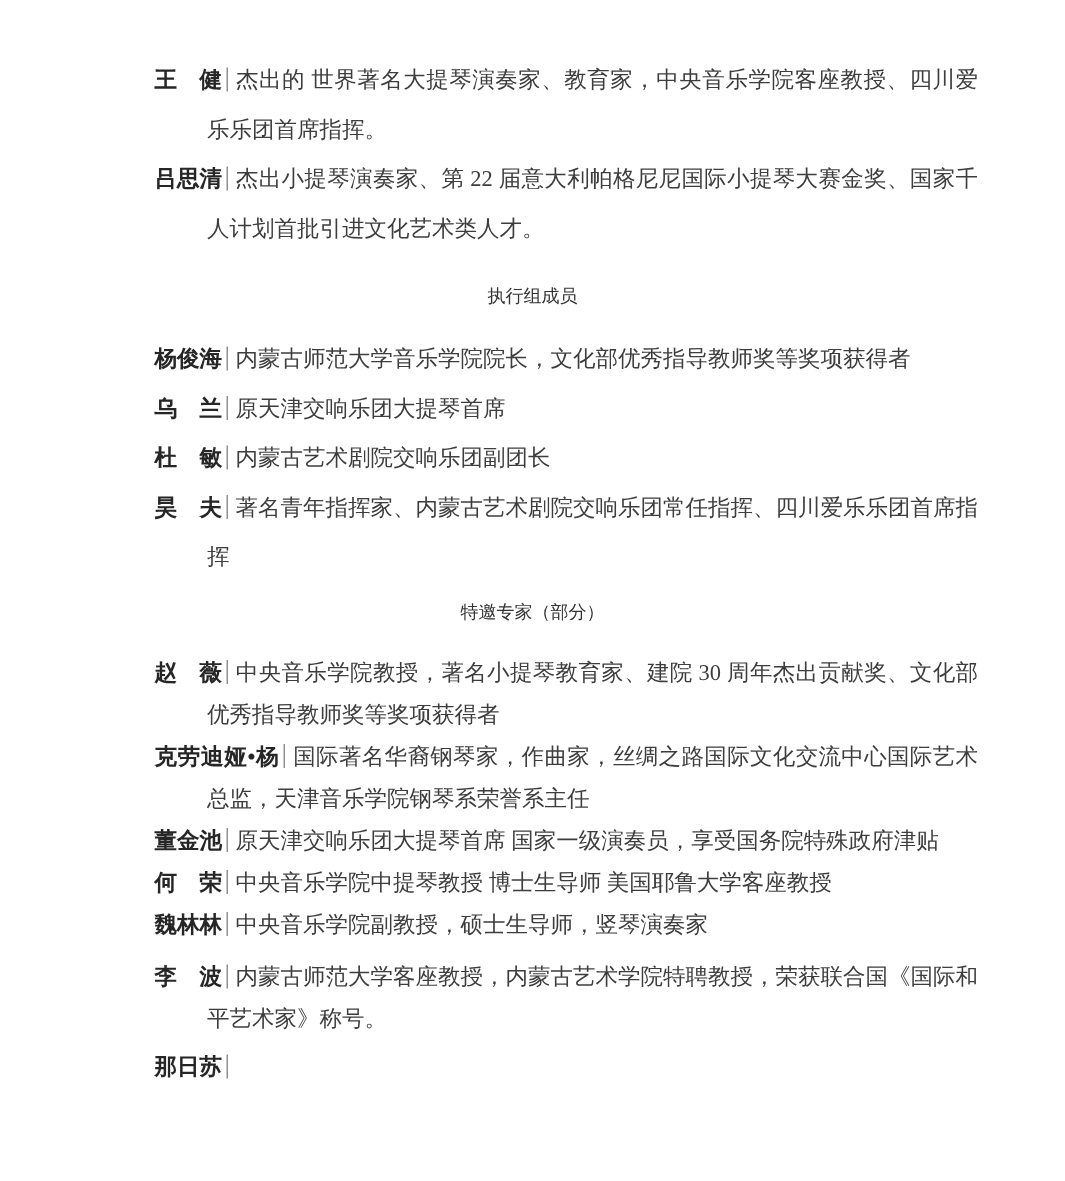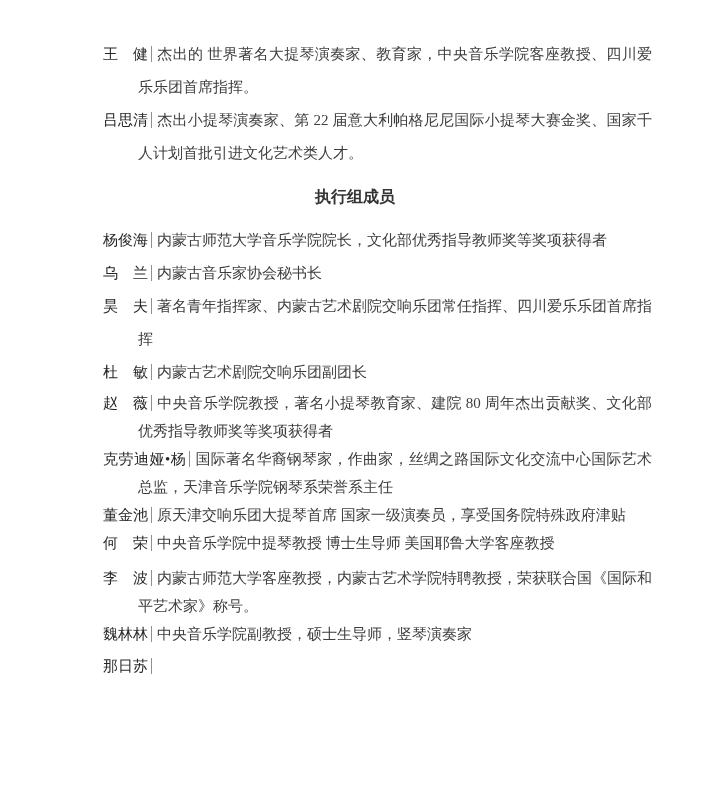--- a/index.html
+++ b/index.html
@@ -40,41 +40,41 @@
   .entry--gap-top-sm {
     margin-top: 4px;
   }
   .name {
     display: inline-block;
     width: 45px;
     text-align: justify;
     text-align-last: justify;
     -moz-text-align-last: justify;
     text-indent: 0;
-    font-weight: normal;
+    font-weight: bold;
     color: #262626;
     white-space: nowrap;
   }
   .name--wide {
     width: auto;
     text-align-last: auto;
     letter-spacing: 0.5px;
   }
   .sep {
     display: inline-block;
     width: 0;
     height: 16px;
     border-left: 1px solid #909090;
     margin: 0 5px 0 3px;
     vertical-align: -3px;
   }
   .section-title {
     font-family: "Liberation Sans", "DejaVu Sans", sans-serif;
-    font-weight: bold;
-    font-size: 16px;
+    font-weight: normal;
+    font-size: 12px;
     color: #333333;
     text-align: center;
     line-height: 22px;
     margin: 0 0 0 -45px; 
   }
   .section-title--exec {
     margin-top: 16px;
     margin-bottom: 16px;
   }
   .section-title--experts {
@@ -88,28 +88,29 @@
 <div class="page">
 
   <section class="roster">
     <p class="entry"><span class="name">王 健</span><span class="sep"></span><span class="desc">杰出的 世界著名大提琴演奏家、教育家，中央音乐学院客座教授、四川爱乐乐团首席指挥。</span></p>
     <p class="entry"><span class="name">吕思清</span><span class="sep"></span><span class="desc">杰出小提琴演奏家、第 22 届意大利帕格尼尼国际小提琴大赛金奖、国家千人计划首批引进文化艺术类人才。</span></p>
   </section>
 
   <h2 class="section-title section-title--exec">执行组成员</h2>
   <section class="roster">
     <p class="entry"><span class="name">杨俊海</span><span class="sep"></span><span class="desc">内蒙古师范大学音乐学院院长，文化部优秀指导教师奖等奖项获得者</span></p>
-    <p class="entry"><span class="name">乌 兰</span><span class="sep"></span><span class="desc">内蒙古音乐家协会秘书长</span></p>
+    <p class="entry"><span class="name">乌 兰</span><span class="sep"></span><span class="desc">原天津交响乐团大提琴首席</span></p>
+    <p class="entry"><span class="name">杜 敏</span><span class="sep"></span><span class="desc">内蒙古艺术剧院交响乐团副团长</span></p>
     <p class="entry"><span class="name">昊 夫</span><span class="sep"></span><span class="desc">著名青年指挥家、内蒙古艺术剧院交响乐团常任指挥、四川爱乐乐团首席指挥</span></p>
-    <p class="entry"><span class="name">杜 敏</span><span class="sep"></span><span class="desc">内蒙古艺术剧院交响乐团副团长</span></p>
   </section>
 
+  <h2 class="section-title section-title--experts">特邀专家（部分）</h2>
   <section class="roster roster--tight">
-    <p class="entry"><span class="name">赵 薇</span><span class="sep"></span><span class="desc">中央音乐学院教授，著名小提琴教育家、建院 80 周年杰出贡献奖、文化部优秀指导教师奖等奖项获得者</span></p>
+    <p class="entry"><span class="name">赵 薇</span><span class="sep"></span><span class="desc">中央音乐学院教授，著名小提琴教育家、建院 30 周年杰出贡献奖、文化部优秀指导教师奖等奖项获得者</span></p>
     <p class="entry"><span class="name name--wide">克劳迪娅•杨</span><span class="sep"></span><span class="desc">国际著名华裔钢琴家，作曲家，丝绸之路国际文化交流中心国际艺术总监，天津音乐学院钢琴系荣誉系主任</span></p>
     <p class="entry"><span class="name">董金池</span><span class="sep"></span><span class="desc">原天津交响乐团大提琴首席 国家一级演奏员，享受国务院特殊政府津贴</span></p>
     <p class="entry"><span class="name">何 荣</span><span class="sep"></span><span class="desc">中央音乐学院中提琴教授 博士生导师 美国耶鲁大学客座教授</span></p>
+    <p class="entry"><span class="name">魏林林</span><span class="sep"></span><span class="desc">中央音乐学院副教授，硕士生导师，竖琴演奏家</span></p>
     <p class="entry entry--gap-top"><span class="name">李 波</span><span class="sep"></span><span class="desc">内蒙古师范大学客座教授，内蒙古艺术学院特聘教授，荣获联合国《国际和平艺术家》称号。</span></p>
-    <p class="entry"><span class="name">魏林林</span><span class="sep"></span><span class="desc">中央音乐学院副教授，硕士生导师，竖琴演奏家</span></p>
     <p class="entry entry--gap-top-sm"><span class="name">那日苏</span><span class="sep"></span><span class="desc"></span></p>
   </section>
 
 </div>
 
 </body></html>

